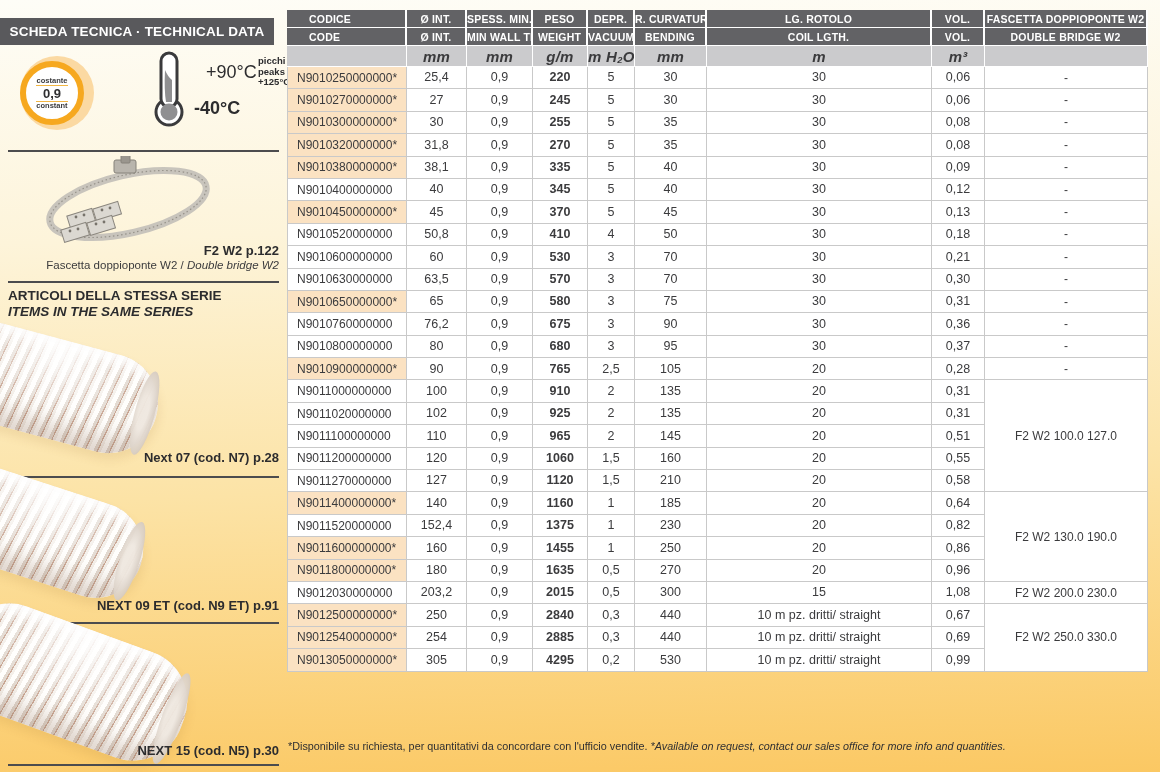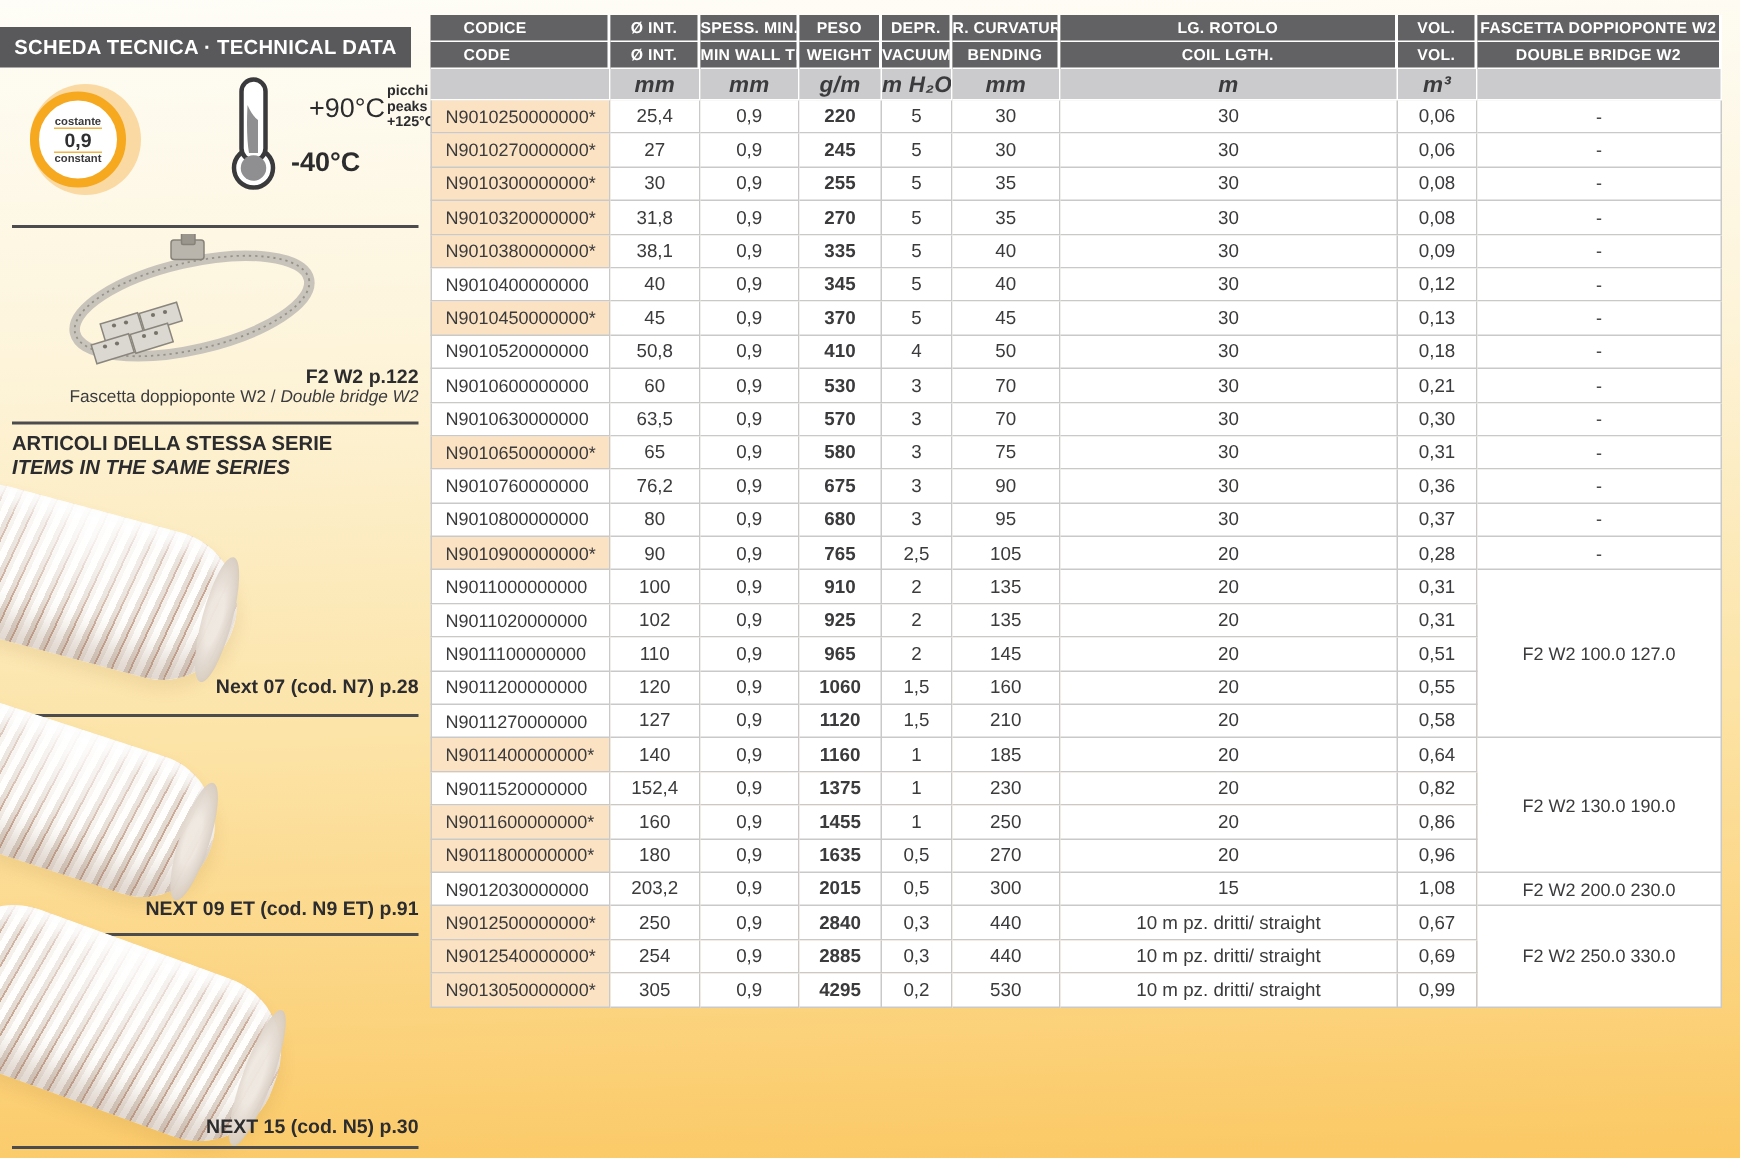--- a/index.html
+++ b/index.html
@@ -496,16 +496,19 @@
             <td class="weight">4295</td>
             <td>0,2</td>
             <td>530</td>
             <td>10 m pz. dritti/ straight</td>
             <td>0,99</td>
           </tr>
         </tbody>
     </table>
 
     <div class="footer-note">
+      <div>
+        <span>*Disponibile su richiesta, per quantitativi da concordare con l'ufficio vendite. </span><i>*Available on request, contact our sales office for more info and quantities.</i>
+      </div>
     </div>
   </main>
 
 </div>
 
 </body></html>

